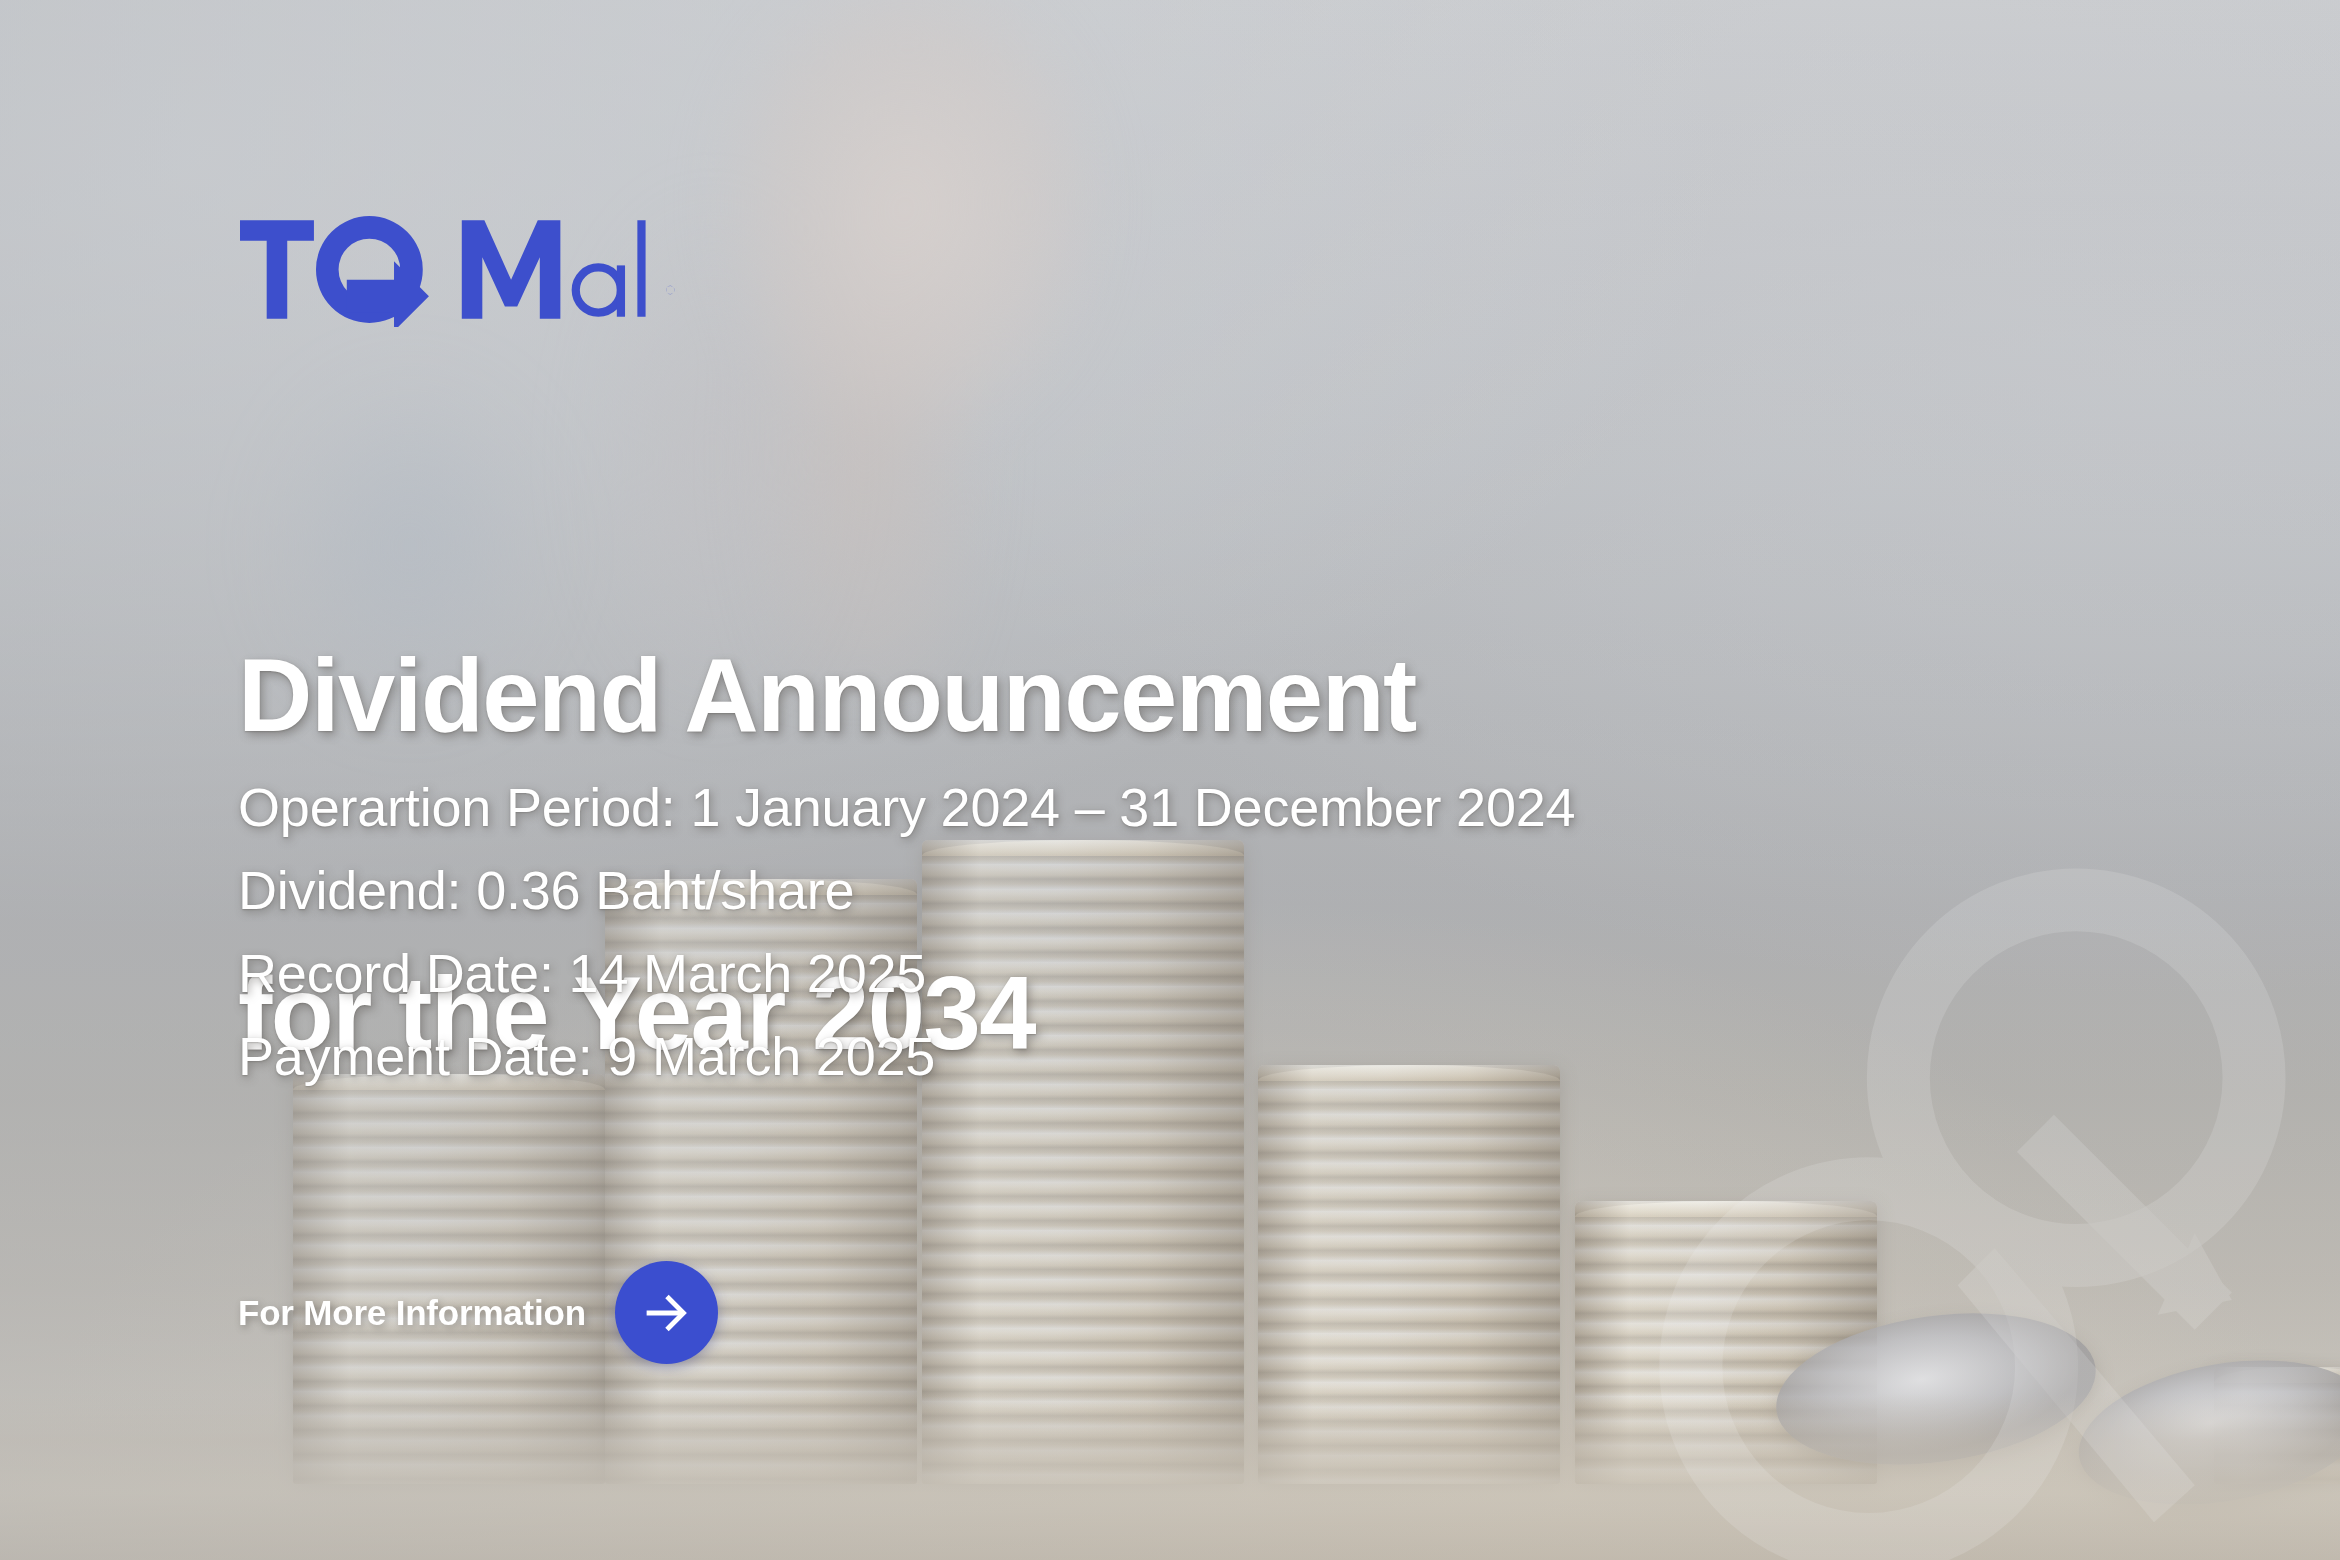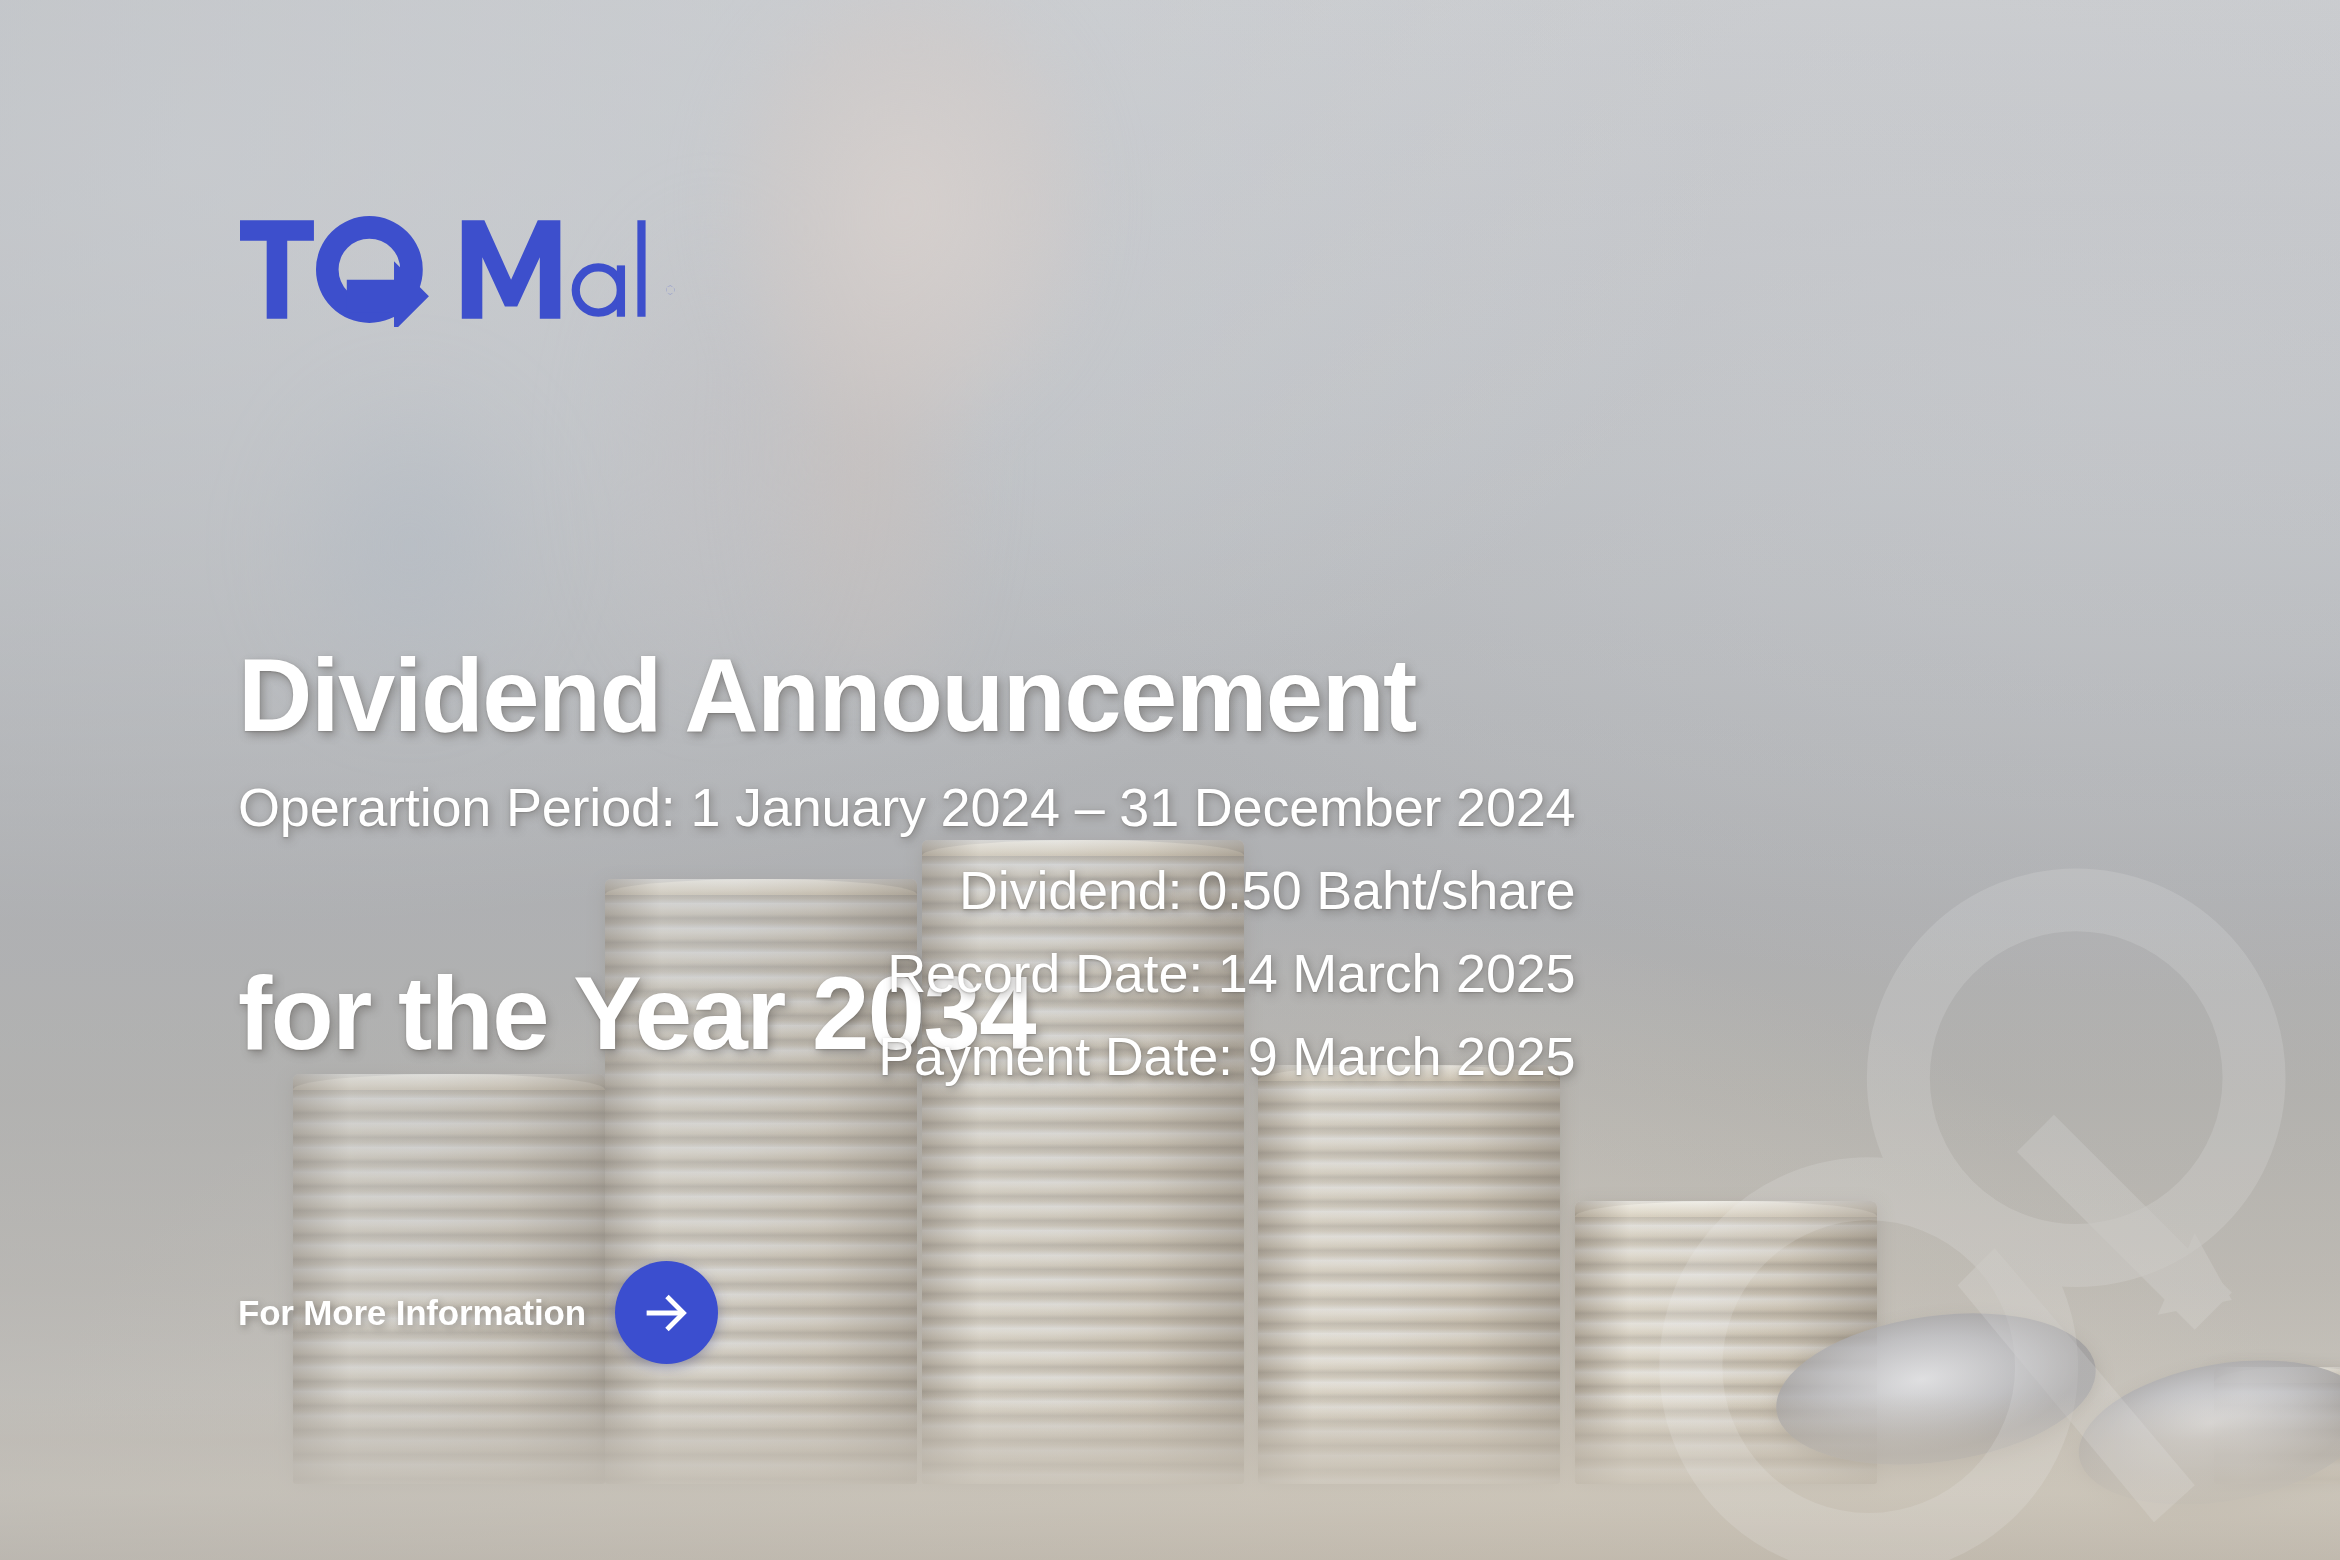--- a/index.html
+++ b/index.html
@@ -128,21 +128,21 @@
   
   .details{
     position:absolute;left:238px;top:761px;
     color:#ffffff;
     font-size:54px;line-height:1.54;
     font-weight:500;
     letter-spacing:-0.2px;
     text-shadow:2px 2.9px 8.8px rgba(86,82,78,.50), 0 1px 2px rgba(80,76,72,.35);
     white-space:nowrap;
   }
-  .details .d-line{display:block;text-align:right;}
+  .details .d-line{display:block;}
 
   
   .cta{
     position:absolute;left:238px;top:1256px;
     display:flex;align-items:center;gap:29px;
   }
   .cta-label{
     color:#ffffff;font-size:35px;font-weight:bold;letter-spacing:-0.2px;
     text-shadow:2px 2.9px 7.8px rgba(86,82,78,.45);
     white-space:nowrap;
@@ -242,21 +242,21 @@
       <span style="position:absolute;left:0;top:0;width:0;height:0;overflow:hidden;">TQMalpha</span>
     </div>
 
     <div class="headline">
       <span class="hl-line">Dividend Announcement</span>
       <span class="hl-line">for the Year 2034</span>
     </div>
 
     <div class="details">
       <span class="d-line">Operartion Period: 1 January 2024 – 31 December 2024</span>
-      <span class="d-line">Dividend: 0.50 Baht/share</span>
+      <span class="d-line">Dividend: 0.36 Baht/share</span>
       <span class="d-line">Record Date: 14 March 2025</span>
       <span class="d-line">Payment Date: 9 March 2025</span>
     </div>
 
     <div class="cta">
       <span class="cta-label">For More Information</span>
       <span class="cta-button">
         <svg width="62" height="62" viewBox="0 0 64 64" aria-hidden="true">
           <line x1="12" y1="32" x2="50" y2="32" stroke="#ffffff" stroke-width="5" stroke-linecap="butt"></line>
           <polyline points="33,15 50,32 33,49" fill="none" stroke="#ffffff" stroke-width="5" stroke-linecap="butt" stroke-linejoin="miter"></polyline>

